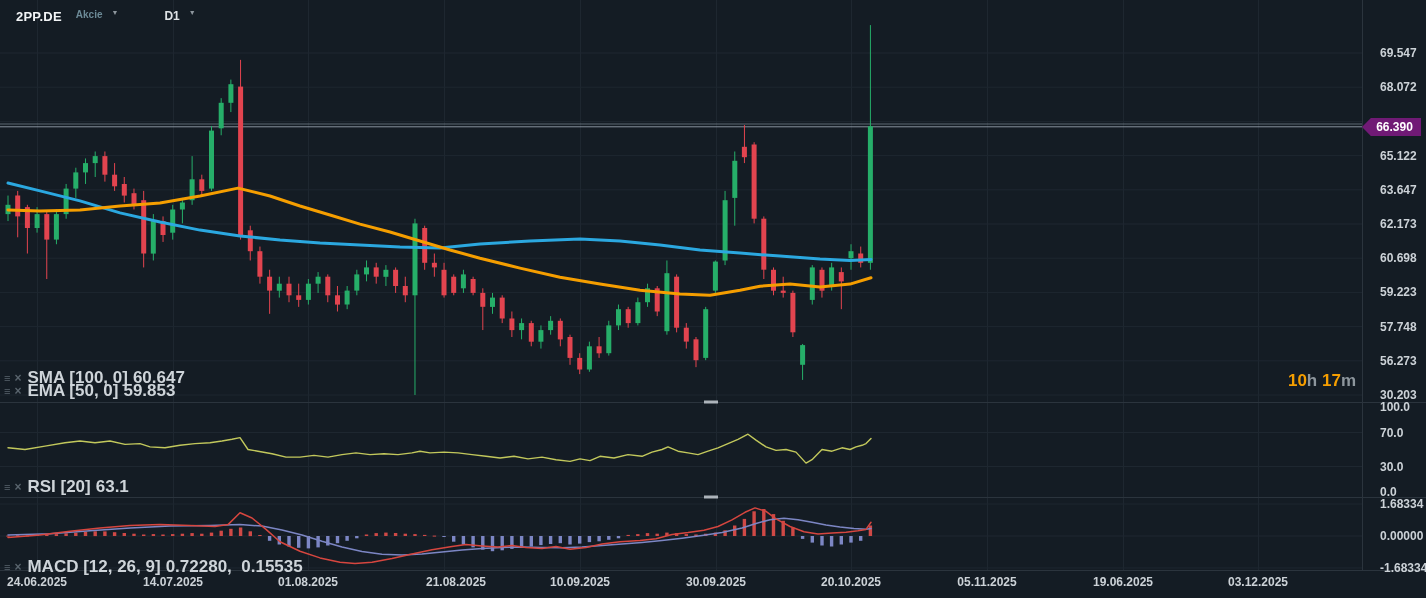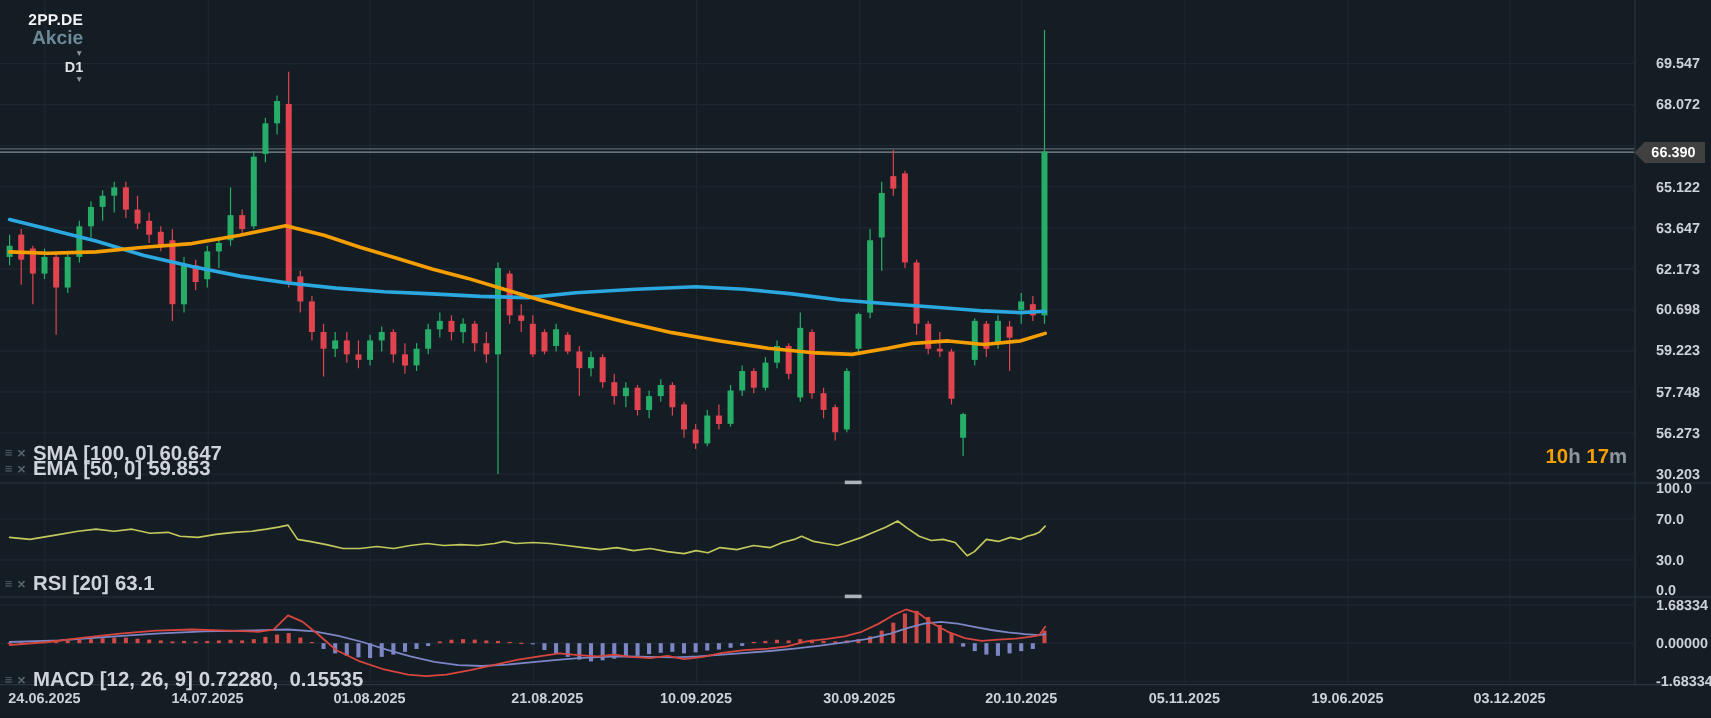--- a/index.html
+++ b/index.html
@@ -1,35 +1,35 @@
 <!DOCTYPE html>
 <html><head>
 <meta charset="utf-8">
 <style>
   html,body{margin:0;padding:0;background:#141c24;}
   .stage{position:relative;width:1426px;height:598px;background:#141c24;overflow:hidden;
          font-family:"Liberation Sans",sans-serif;}
   svg{position:absolute;left:0;top:0;}
-  .header{position:absolute;left:8px;top:9px;display:flex;align-items:flex-end;z-index:5;flex-direction:column;}
+  .header{position:absolute;left:16px;top:9px;display:flex;align-items:flex-start;z-index:5;}
   .sym{font-size:13px;font-weight:700;color:#f2f4f6;letter-spacing:.2px;}
-  .typ{font-size:16px;font-weight:700;color:#6c8a97;margin-left:7px;}
+  .typ{font-size:10px;font-weight:700;color:#6c8a97;margin-left:14px;}
   .caret{font-size:7px;color:#8d969d;margin-left:9px;}
   .tf{font-size:12px;font-weight:700;color:#dfe3e6;margin-left:46px;}
   .axis-label{position:absolute;font-size:12px;font-weight:700;color:#ccd2d7;white-space:pre;z-index:4;}
   .date-label{transform:translateX(-50%);}
   .ind-row{position:absolute;display:flex;align-items:center;z-index:5;}
   .ic{color:#59646d;margin-right:4px;font-weight:700;cursor:pointer;}
   .ic-eq{font-size:11px;}
   .ic-x{font-size:12px;margin-right:6px;}
   .ind-label,.ind-value{font-size:17px;font-weight:700;color:#ced4d9;white-space:pre;}
   .ind-value{margin-left:5px;}
   .countdown{position:absolute;right:70px;top:371px;font-size:17px;font-weight:700;z-index:5;white-space:pre;}
   .cd-num{color:#f59e00;}
   .cd-unit{color:#8d969d;}
-  .price-tag{position:absolute;left:1362px;top:118px;width:59px;height:18px;background:#404040;
+  .price-tag{position:absolute;left:1362px;top:118px;width:59px;height:18px;background:#701a75;
              clip-path:polygon(0 50%,15% 0,100% 0,100% 100%,15% 100%);
              display:flex;align-items:center;justify-content:center;padding-left:6px;box-sizing:border-box;
              font-size:12px;font-weight:700;color:#ffffff;z-index:6;}
 </style>
 </head>
 <body>
 
 <div class="stage">
 
   <svg id="chart-svg" width="1426" height="598">

